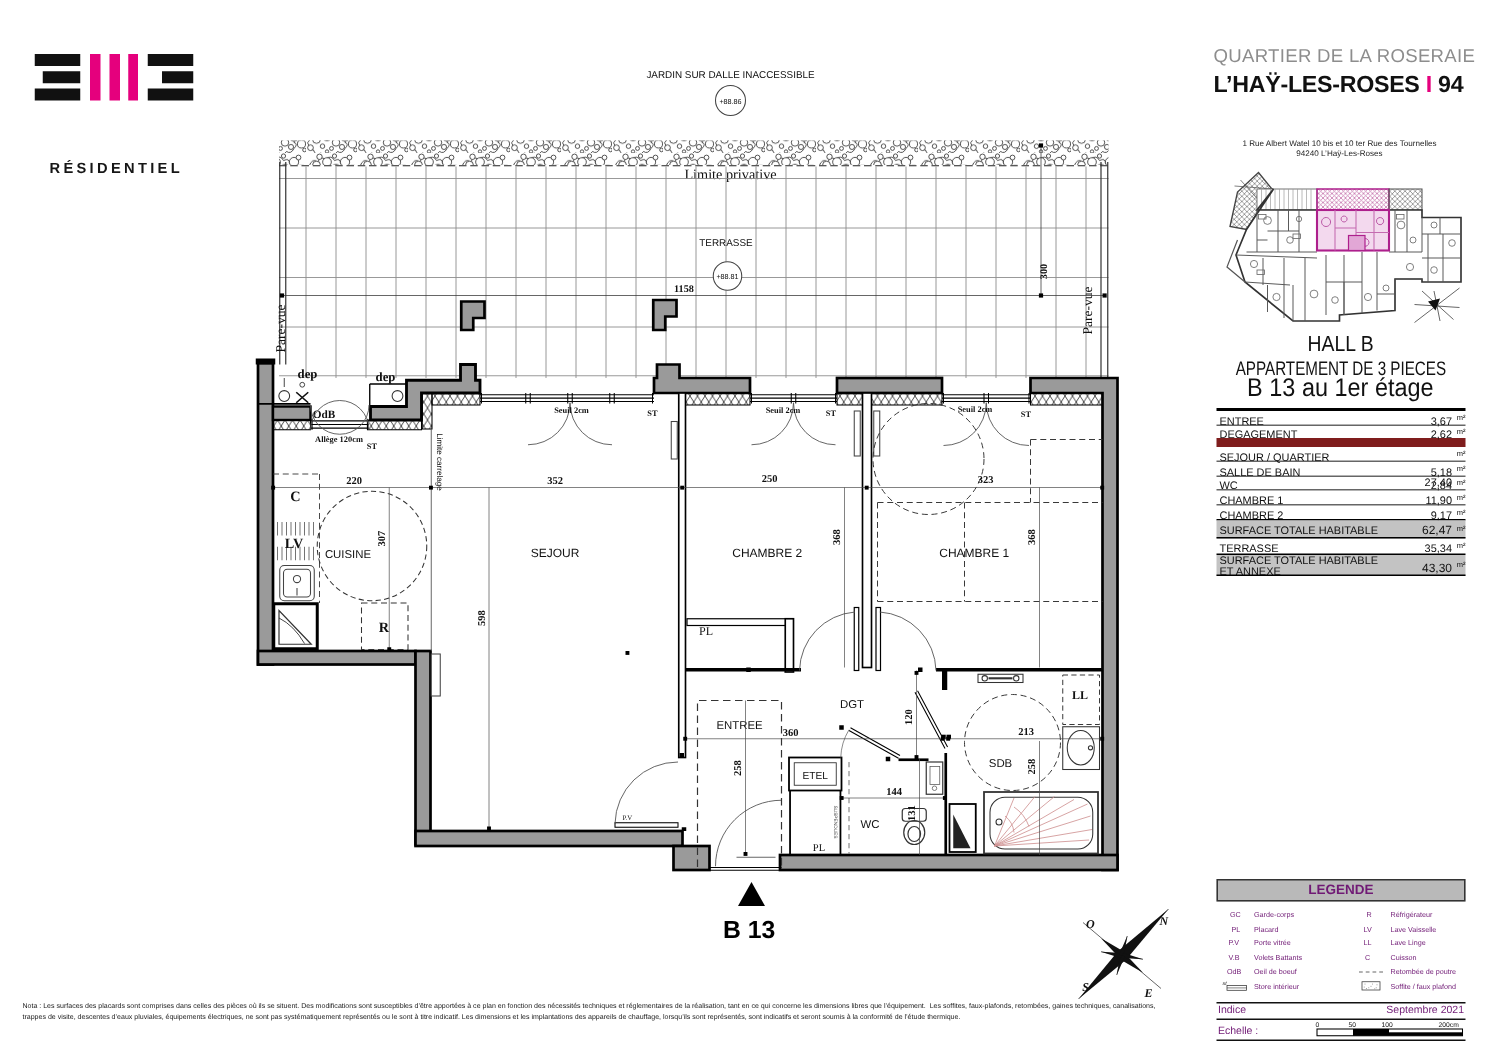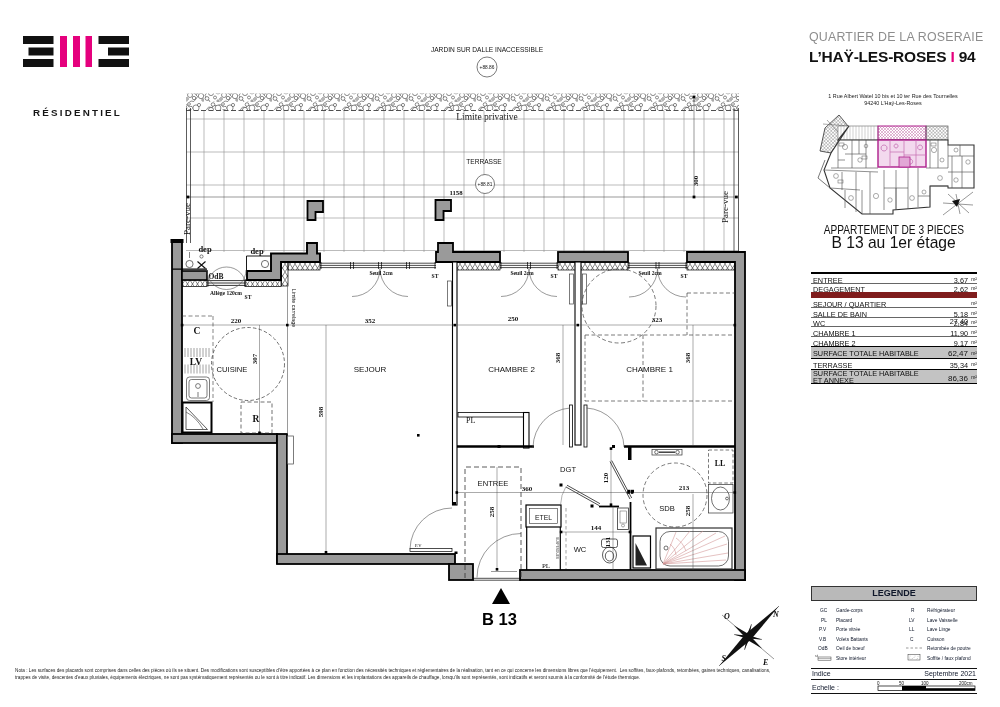--- a/index.html
+++ b/index.html
@@ -586,20 +586,21 @@
 </div>
 
 <div class="abs" style="left:809px;top:30px;width:195px;">
 <div style="font-size:12.4px;color:#8d8d8d;letter-spacing:0.2px;white-space:nowrap;">QUARTIER DE LA ROSERAIE</div>
 <div style="font-size:15.5px;font-weight:bold;color:#111;margin-top:4px;letter-spacing:-0.2px;white-space:nowrap;">L’HAŸ-LES-ROSES <span style="color:#e5007d;">I</span> <span style="font-weight:bold;">94</span></div>
 </div>
 
 <div class="abs" style="left:800px;top:93px;width:186px;text-align:center;font-size:5.4px;color:#222;line-height:6.5px;">1 Rue Albert Watel 10 bis et 10 ter Rue des Tournelles<br>94240 L’Haÿ-Les-Roses</div>
 
 <div class="abs" style="left:801px;top:222px;width:186px;text-align:center;color:#111;">
+<div style="font-size:14.5px;white-space:nowrap;"><span style="display:inline-block;transform:scaleX(0.89);transform-origin:50% 50%;">HALL B</span></div>
 <div style="font-size:13px;line-height:13.5px;margin-top:0.5px;white-space:nowrap;"><span style="display:inline-block;transform:scaleX(0.78);transform-origin:50% 50%;">APPARTEMENT DE 3 PIECES</span></div>
 <div style="font-size:17px;line-height:11px;margin-top:0.5px;white-space:nowrap;"><span style="display:inline-block;transform:scaleX(0.92);transform-origin:50% 50%;">B 13 au 1er étage</span></div>
 </div>
 
 <div class="abs" style="left:811px;top:272px;width:166px;border-top:2.5px solid #000;font-size:7.3px;color:#111;">
 
 <div style="height:8.7px;border-bottom:1px solid #666;position:relative;">
       <span style="position:absolute;left:2px;top:1.5px;">ENTREE</span>
       <span style="position:absolute;right:9px;top:1.5px;">3,67</span>
       <span style="position:absolute;right:0;top:1.5px;font-size:5px;">m²</span>
@@ -648,26 +649,26 @@
     </div>
 
 <div style="height:9.7px;border-bottom:1.3px solid #000;position:relative;">
       <span style="position:absolute;left:2px;top:2.2px;">TERRASSE</span>
       <span style="position:absolute;right:9px;top:2.2px;">35,34</span>
       <span style="position:absolute;right:0;top:2.2px;font-size:5px;">m²</span>
     </div>
 
 <div style="height:13.2px;border-bottom:1.3px solid #000;position:relative;background:#c3c3c3;">
       <span style="position:absolute;left:2px;top:1.5px;line-height:6.8px;">SURFACE TOTALE HABITABLE<br>ET ANNEXE</span>
-      <span style="position:absolute;right:9px;top:4px;font-size:8px;">86,36</span>
+      <span style="position:absolute;right:9px;top:4px;font-size:8px;">43,30</span>
       <span style="position:absolute;right:0;top:4px;font-size:5px;">m²</span>
     </div>
 </div>
 
-<div class="abs" style="left:811px;top:586px;width:166px;color:#0f172a;">
+<div class="abs" style="left:811px;top:586px;width:166px;color:#701a75;">
 <div style="height:13px;background:#b9b9b9;border:1px solid #333;text-align:center;font-size:9px;font-weight:bold;line-height:13.5px;">LEGENDE</div>
 <div style="position:relative;height:66.5px;font-size:4.8px;">
 <span class="abs" style="left:9px;top:7px;">GC</span>
       <span class="abs" style="left:25px;top:7px;">Garde-corps</span>
 <span class="abs" style="left:10px;top:16.5px;">PL</span>
       <span class="abs" style="left:25px;top:16.5px;">Placard</span>
 <span class="abs" style="left:8px;top:26px;">P.V</span>
       <span class="abs" style="left:25px;top:26px;">Porte vitrée</span>
 <span class="abs" style="left:8px;top:35.5px;">V.B</span>
       <span class="abs" style="left:25px;top:35.5px;">Volets Battants</span>

